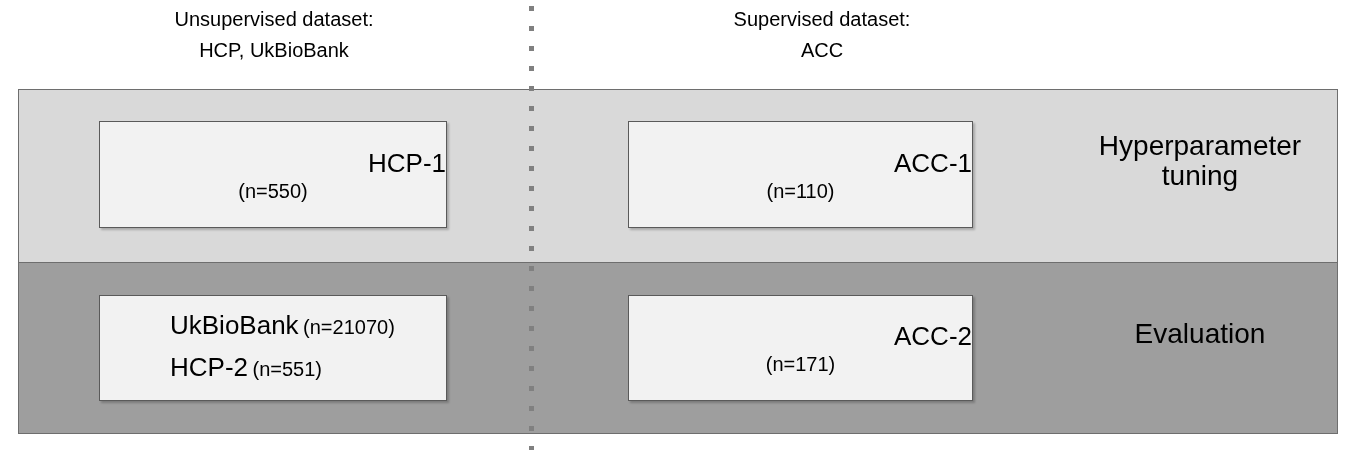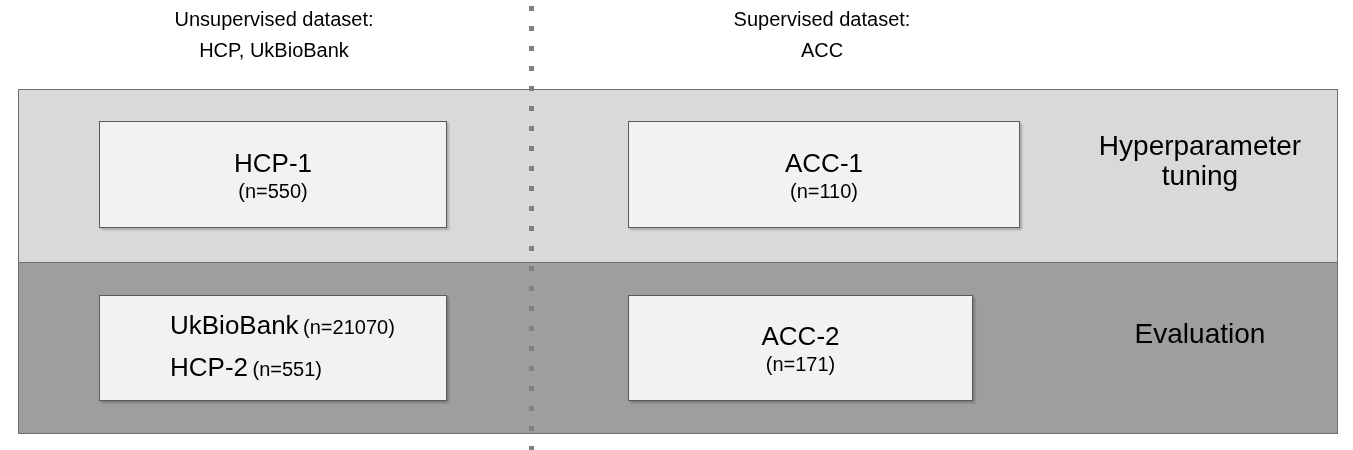--- a/index.html
+++ b/index.html
@@ -93,37 +93,38 @@
     top: 50%;
     transform: translateY(-50%);
   }
   .box-centered { text-align: center; }
   .box-left     { text-align: left; padding-left: 38px; }
 
   .box-title {
     font-size: 26px;
     line-height: 32px;
     color: #000000;
+    text-align: right;
   }
   .box-count {
     font-size: 20px;
     line-height: 24px;
     color: #000000;
   }
   .box-row {
     white-space: nowrap;
     line-height: 38px;
     margin-left: 32px;
   }
   .box-row .box-title,
   .box-row .box-count { line-height: inherit; }
 
   
   #box-hcp1 { left: 81px;  top: 32px;  width: 348px; height: 107px; }
-  #box-acc1 { left: 610px; top: 32px;  width: 392px; height: 107px; }
+  #box-acc1 { left: 610px; top: 32px;  width: 345px; height: 107px; }
   #box-ukb  { left: 81px;  top: 206px; width: 348px; height: 106px; }
   #box-acc2 { left: 610px; top: 206px; width: 345px; height: 106px; }
 
   
   #divider {
     position: absolute;
     left: 529px;
     top: 0;
     width: 5px;
     height: 450px;

